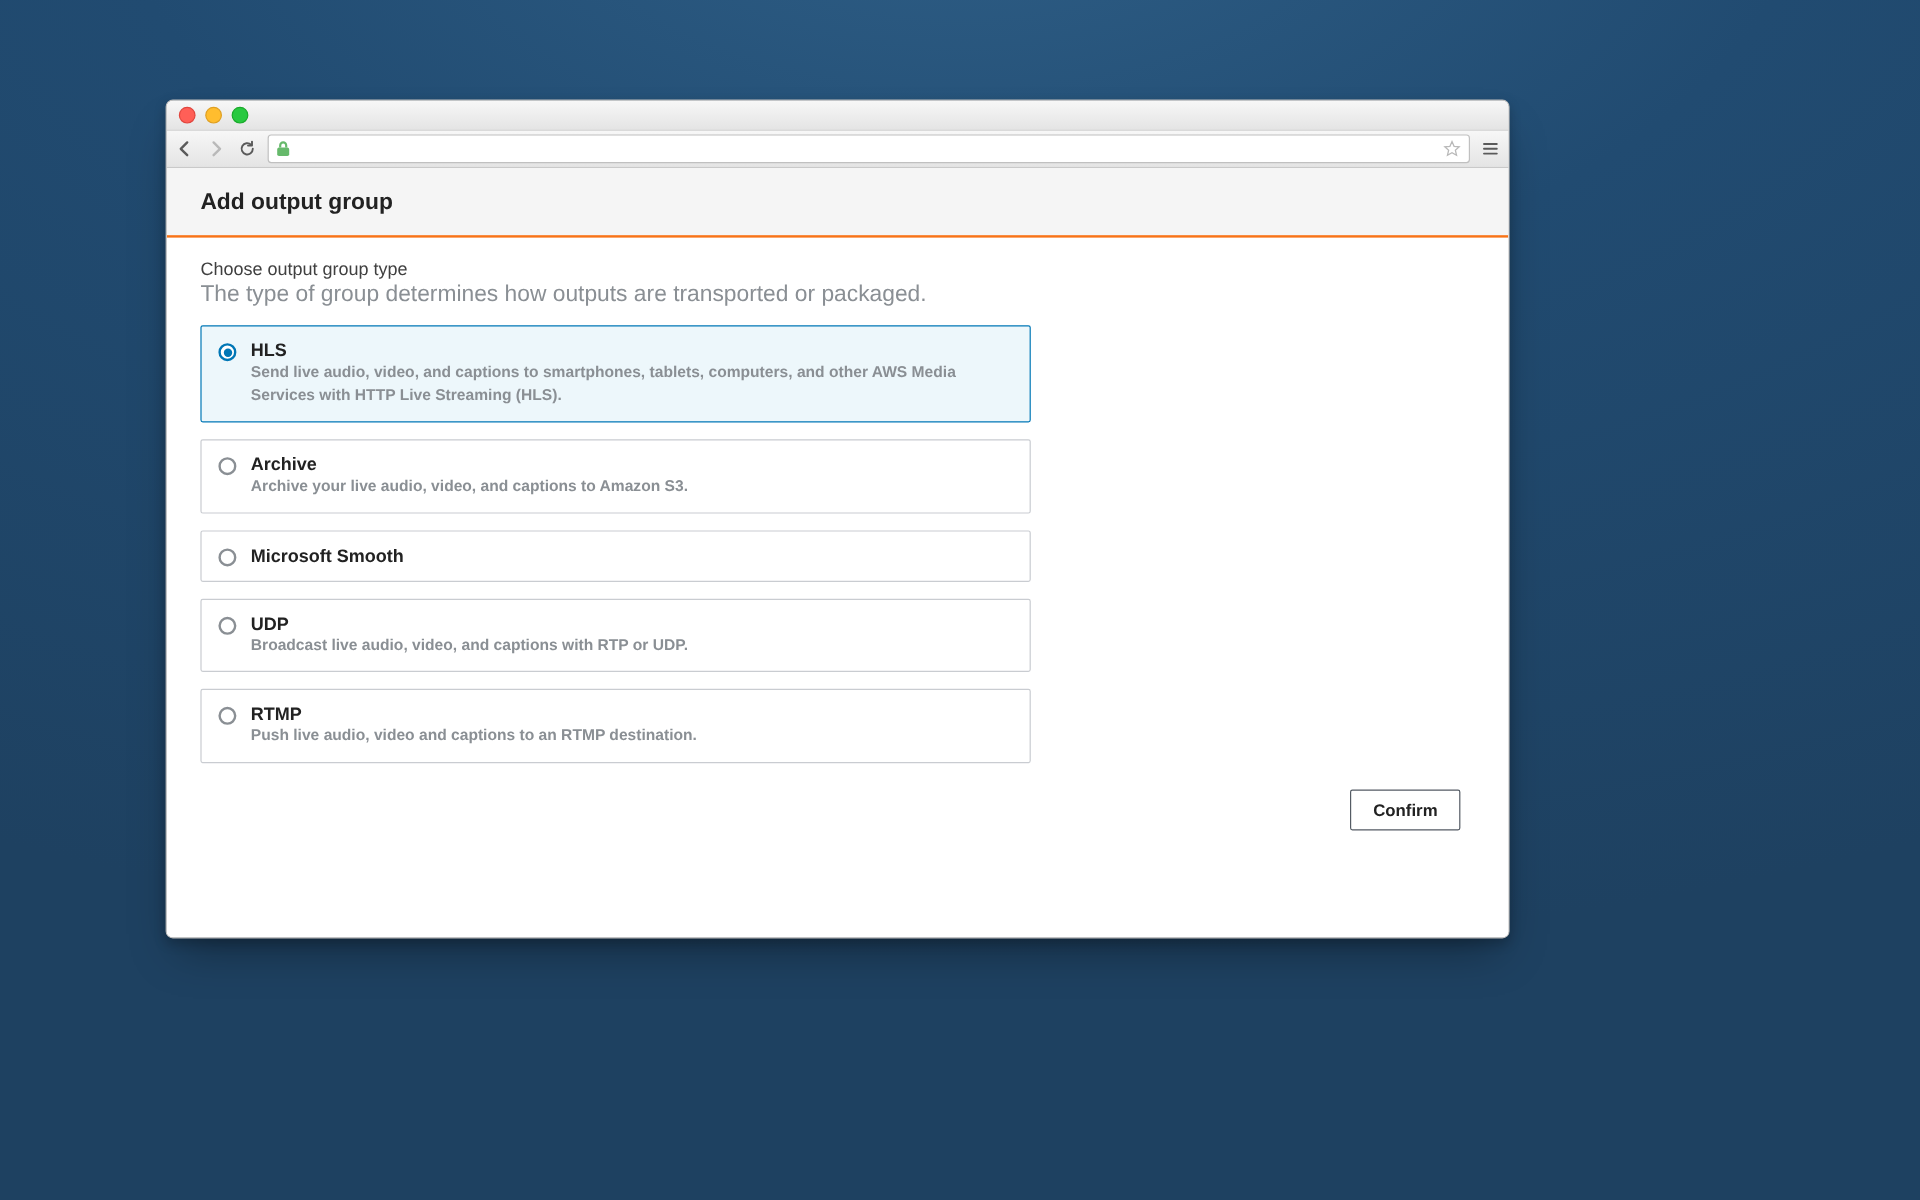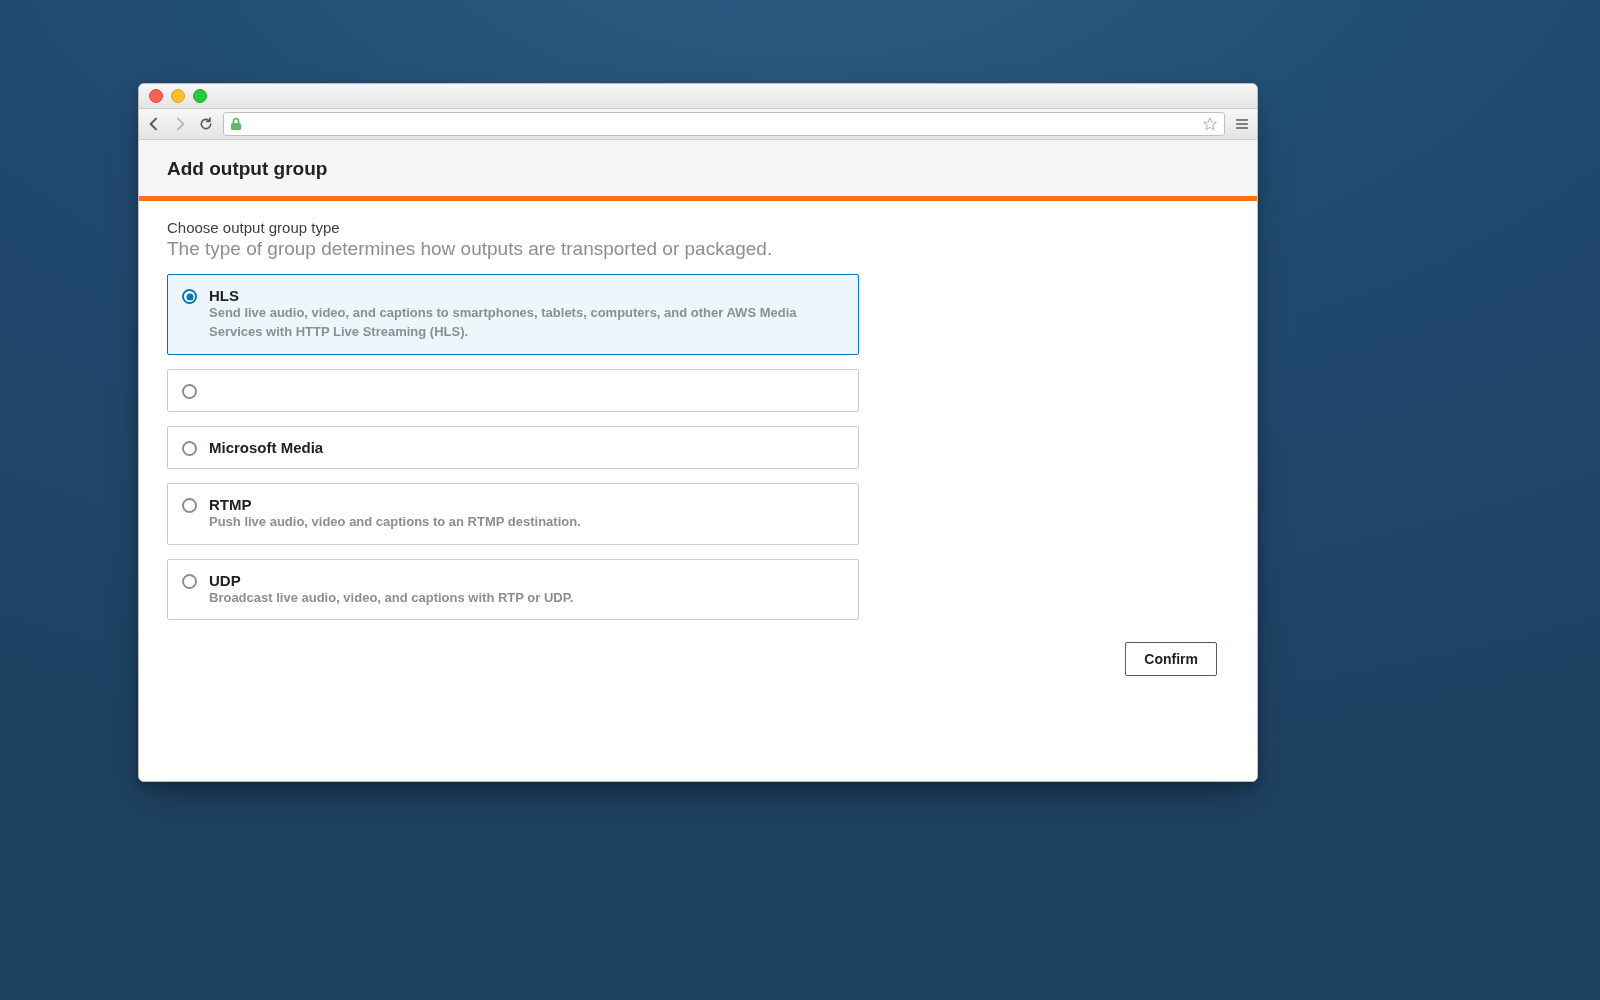--- a/index.html
+++ b/index.html
@@ -75,21 +75,21 @@
   .hamburger svg{display:block}
 
   
   .page{
     height:calc(100% - 24px - 30px - 2px);
     overflow:hidden;
     background:var(--content-bg);
   }
   .page-header{
     background:var(--content-header-bg);
-    border-bottom:5px solid #f97316;
+    border-bottom:2px solid #f97316;
     padding:18px 28px 16px 28px;
   }
   .page-header h1{
     margin:0;font-size:19px;font-weight:700;color:var(--text-dark);
   }
   .page-body{
     padding:18px 28px 24px 28px;
   }
   .section-title{margin:0 0 2px 0;font-size:15px;font-weight:500;color:#404040;}
   .section-sub{margin:0 0 14px 0;font-size:19px;color:var(--text-muted);}
@@ -209,42 +209,46 @@
         <label class="option selected">
           <span class="radio"></span>
           <span class="opt-text">
             <span class="opt-label">HLS</span>
             <p class="opt-desc">Send live audio, video, and captions to smartphones, tablets, computers, and other AWS Media Services with HTTP Live Streaming (HLS).</p>
           </span>
         </label>
 
         <label class="option">
           <span class="radio"></span>
-        </label>
-
-        <label class="option">
-          <span class="radio"></span>
-          <span class="opt-text">
-            <span class="opt-label">Microsoft Media</span>
+          <span class="opt-text">
+            <span class="opt-label">Archive</span>
+            <p class="opt-desc">Archive your live audio, video, and captions to Amazon S3.</p>
+          </span>
+        </label>
+
+        <label class="option">
+          <span class="radio"></span>
+          <span class="opt-text">
+            <span class="opt-label">Microsoft Smooth</span>
+          </span>
+        </label>
+
+        <label class="option">
+          <span class="radio"></span>
+          <span class="opt-text">
+            <span class="opt-label">UDP</span>
+            <p class="opt-desc">Broadcast live audio, video, and captions with RTP or UDP.</p>
           </span>
         </label>
 
         <label class="option">
           <span class="radio"></span>
           <span class="opt-text">
             <span class="opt-label">RTMP</span>
             <p class="opt-desc">Push live audio, video and captions to an RTMP destination.</p>
-          </span>
-        </label>
-
-        <label class="option">
-          <span class="radio"></span>
-          <span class="opt-text">
-            <span class="opt-label">UDP</span>
-            <p class="opt-desc">Broadcast live audio, video, and captions with RTP or UDP.</p>
           </span>
         </label>
 
       </div>
 
       <div class="footer">
         <button class="confirm-btn">Confirm</button>
       </div>
     </div>
 

